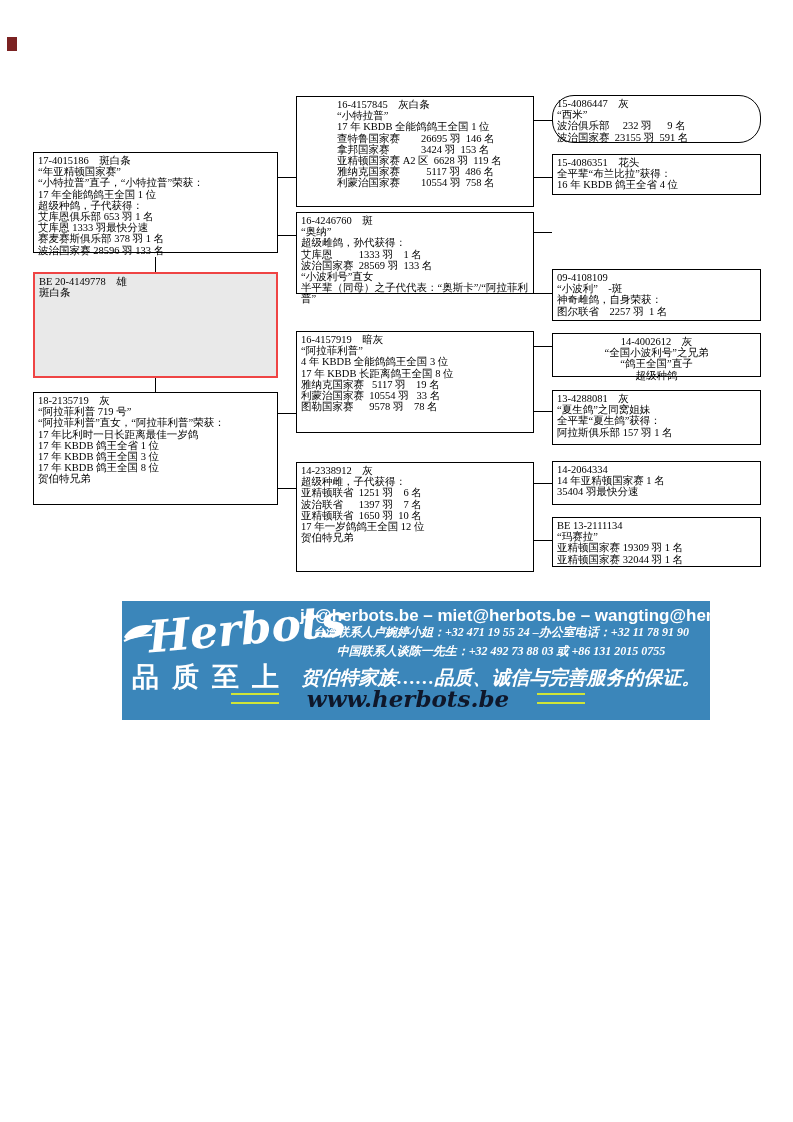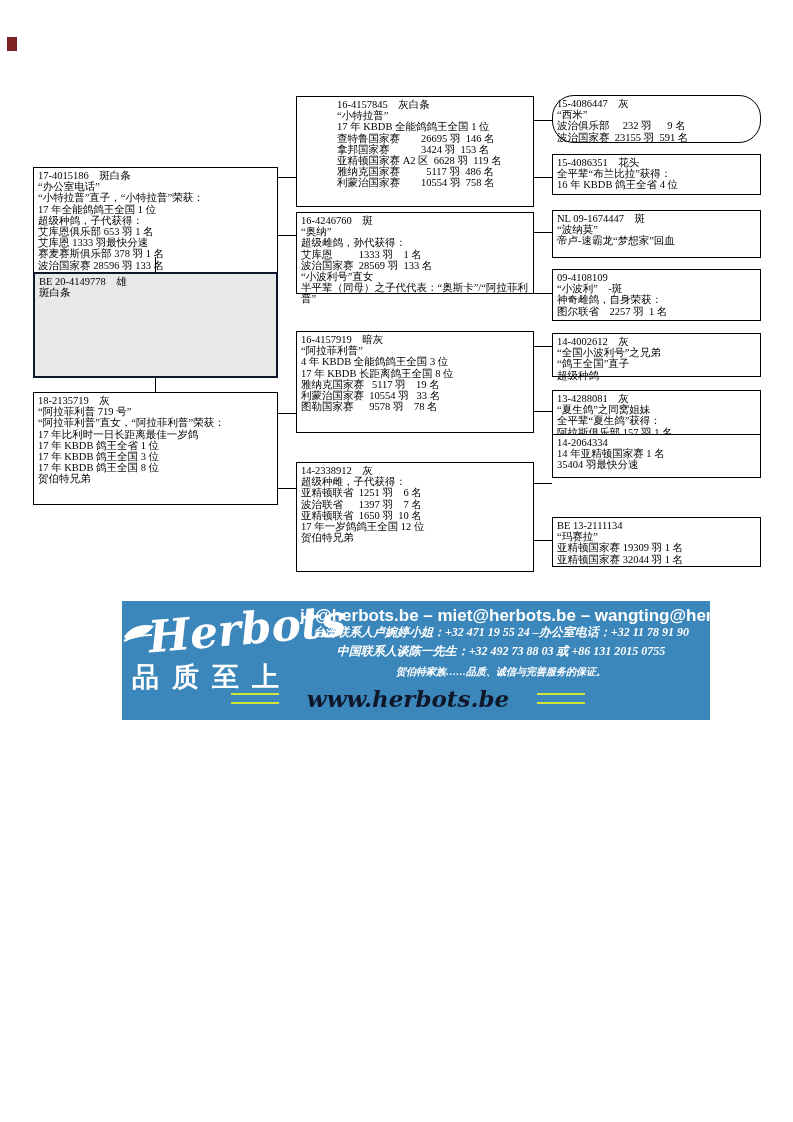--- a/index.html
+++ b/index.html
@@ -4,36 +4,36 @@
 <style>
   html,body { margin:0; padding:0; background:#ffffff; }
   body { width:793px; height:1122px; font-family:"Liberation Serif",serif; color:#000; }
   .page { position:relative; width:793px; height:1122px; background:#fff; overflow:hidden; }
 
   .page-mark { position:absolute; left:7px; top:37px; width:10px; height:14px; background:#7b2222; }
 
   .box { position:absolute; box-sizing:border-box; border:1px solid #000; background:#fff;
          font-size:10.5px; line-height:11.2px; padding:2px 4px; }
   .box .bx-line { white-space:pre-wrap; }
-  .subject { border:2px solid #0f172a; background:#e9e9e9; }
-
-  #b-sire    { left:33px;  top:152px; width:245px; height:121px;margin-top:15px; }
+  .subject { border:2px solid #ef4444; background:#e9e9e9; }
+
+  #b-sire    { left:33px;  top:152px; width:245px; height:101px; }
   #b-subject { left:33px;  top:272px; width:245px; height:106px; }
   #b-dam     { left:33px;  top:392px; width:245px; height:113px; }
   #b-m1 { left:296px; top:96px;  width:238px; height:111px;padding-left:40px; }
   #b-m2 { left:296px; top:212px; width:238px; height:82px; }
   #b-m3 { left:296px; top:331px; width:238px; height:102px; }
   #b-m4 { left:296px; top:462px; width:238px; height:110px; }
   #b-r1 { left:552px; top:95px;  width:209px; height:48px;border-radius:22px; }
   #b-r2 { left:552px; top:154px; width:209px; height:41px; }
   #b-r3 { left:552px; top:210px; width:209px; height:48px; }
   #b-r4 { left:552px; top:269px; width:209px; height:52px; }
-  #b-r5 { left:552px; top:333px; width:209px; height:44px; }
+  #b-r5 { left:552px; top:333px; width:209px; height:44px;text-align:center; }
   #b-r6 { left:552px; top:390px; width:209px; height:55px; }
-  #b-r7 { left:552px; top:434px; width:209px; height:44px; }
+  #b-r7 { left:552px; top:461px; width:209px; height:44px; }
   #b-r8 { left:552px; top:517px; width:209px; height:50px; }
 
   .hline,.vline { position:absolute; background:#000; }
   .vline { width:1px; }
   .hline { height:1px; }
   #c-v1 { left:155px; top:257px; height:15px; }
   #c-v2 { left:155px; top:378px; height:14px; }
   #c-s1 { left:278px; top:177px; width:18px; }
   #c-s2 { left:278px; top:235px; width:18px; }
   #c-d1 { left:278px; top:413px; width:18px; }
@@ -48,35 +48,35 @@
   #c-m4b { left:534px; top:540px; width:18px; }
 
   .banner { position:absolute; left:122px; top:601px; width:588px; height:119px; background:#3b86ba; color:#fff; }
   .logo { position:absolute; left:26px; top:2px; font:italic bold 44px "DejaVu Serif",serif; transform:rotate(-5deg); white-space:nowrap; }
   .feather { position:absolute; left:0px; top:20px; width:34px; height:26px; }
   .slogan { position:absolute; left:10px; top:58px; font-size:27px; font-weight:bold; letter-spacing:13px; white-space:nowrap; }
   .emails { position:absolute; left:178px; top:5px; width:410px; font-family:"Liberation Sans",sans-serif; font-size:17px; font-weight:bold; white-space:nowrap; }
   .b-contact { position:absolute; left:170px; width:418px; font-size:12px; font-weight:bold; font-style:italic; text-align:center; white-space:nowrap; }
   #contact-tw { top:23px; }
   #contact-cn { top:42px; }
-  .tagline { position:absolute; left:170px; top:64px; width:418px; font-size:10px; font-weight:bold; font-style:italic; text-align:center; white-space:nowrap; }
+  .tagline { position:absolute; left:170px; top:64px; width:418px; font-size:19px; font-weight:bold; font-style:italic; text-align:center; white-space:nowrap; }
   .urlrow { position:absolute; left:96px; top:84px; width:380px; display:flex; align-items:center; justify-content:center; gap:28px; }
   .dline { width:48px; height:7px; border-top:2px solid #cfe438; border-bottom:2px solid #cfe438; }
   .url { color:#0f172a; font:italic bold 23px "DejaVu Serif",serif; white-space:nowrap; }
 </style>
 </head>
 <body>
 
 <div class="page">
 
   <div class="page-mark"></div>
 
   <div class="box" id="b-sire">
       <div class="bx-line">17-4015186    斑白条</div>
-      <div class="bx-line">“办公室电话”</div>
+      <div class="bx-line">“年亚精顿国家赛”</div>
       <div class="bx-line">“小特拉普”直子，“小特拉普”荣获：</div>
       <div class="bx-line">17 年全能鸽鸽王全国 1 位</div>
       <div class="bx-line">超级种鸽，子代获得：</div>
       <div class="bx-line">艾库恩俱乐部 653 羽 1 名</div>
       <div class="bx-line">艾库恩 1333 羽最快分速</div>
       <div class="bx-line">赛麦赛斯俱乐部 378 羽 1 名</div>
       <div class="bx-line">波治国家赛 28596 羽 133 名</div>
     </div>
   <div class="box subject" id="b-subject">
       <div class="bx-line">BE 20-4149778    雄</div>
@@ -134,25 +134,20 @@
   <div class="box" id="b-r1">
       <div class="bx-line">15-4086447    灰</div>
       <div class="bx-line">“西米”</div>
       <div class="bx-line">波治俱乐部     232 羽      9 名</div>
       <div class="bx-line">波治国家赛  23155 羽  591 名</div>
     </div>
   <div class="box" id="b-r2">
       <div class="bx-line">15-4086351    花头</div>
       <div class="bx-line">全平辈“布兰比拉”获得：</div>
       <div class="bx-line">16 年 KBDB 鸽王全省 4 位</div>
-    </div>
-  <div class="box" id="b-r3">
-      <div class="bx-line">NL 09-1674447    斑</div>
-      <div class="bx-line">“波纳莫”</div>
-      <div class="bx-line">帝卢-速霸龙“梦想家”回血</div>
     </div>
   <div class="box" id="b-r4">
       <div class="bx-line">09-4108109</div>
       <div class="bx-line">“小波利”    -斑</div>
       <div class="bx-line">神奇雌鸽，自身荣获：</div>
       <div class="bx-line">图尔联省    2257 羽  1 名</div>
     </div>
   <div class="box" id="b-r5">
       <div class="bx-line">14-4002612    灰</div>
       <div class="bx-line">“全国小波利号”之兄弟</div>

